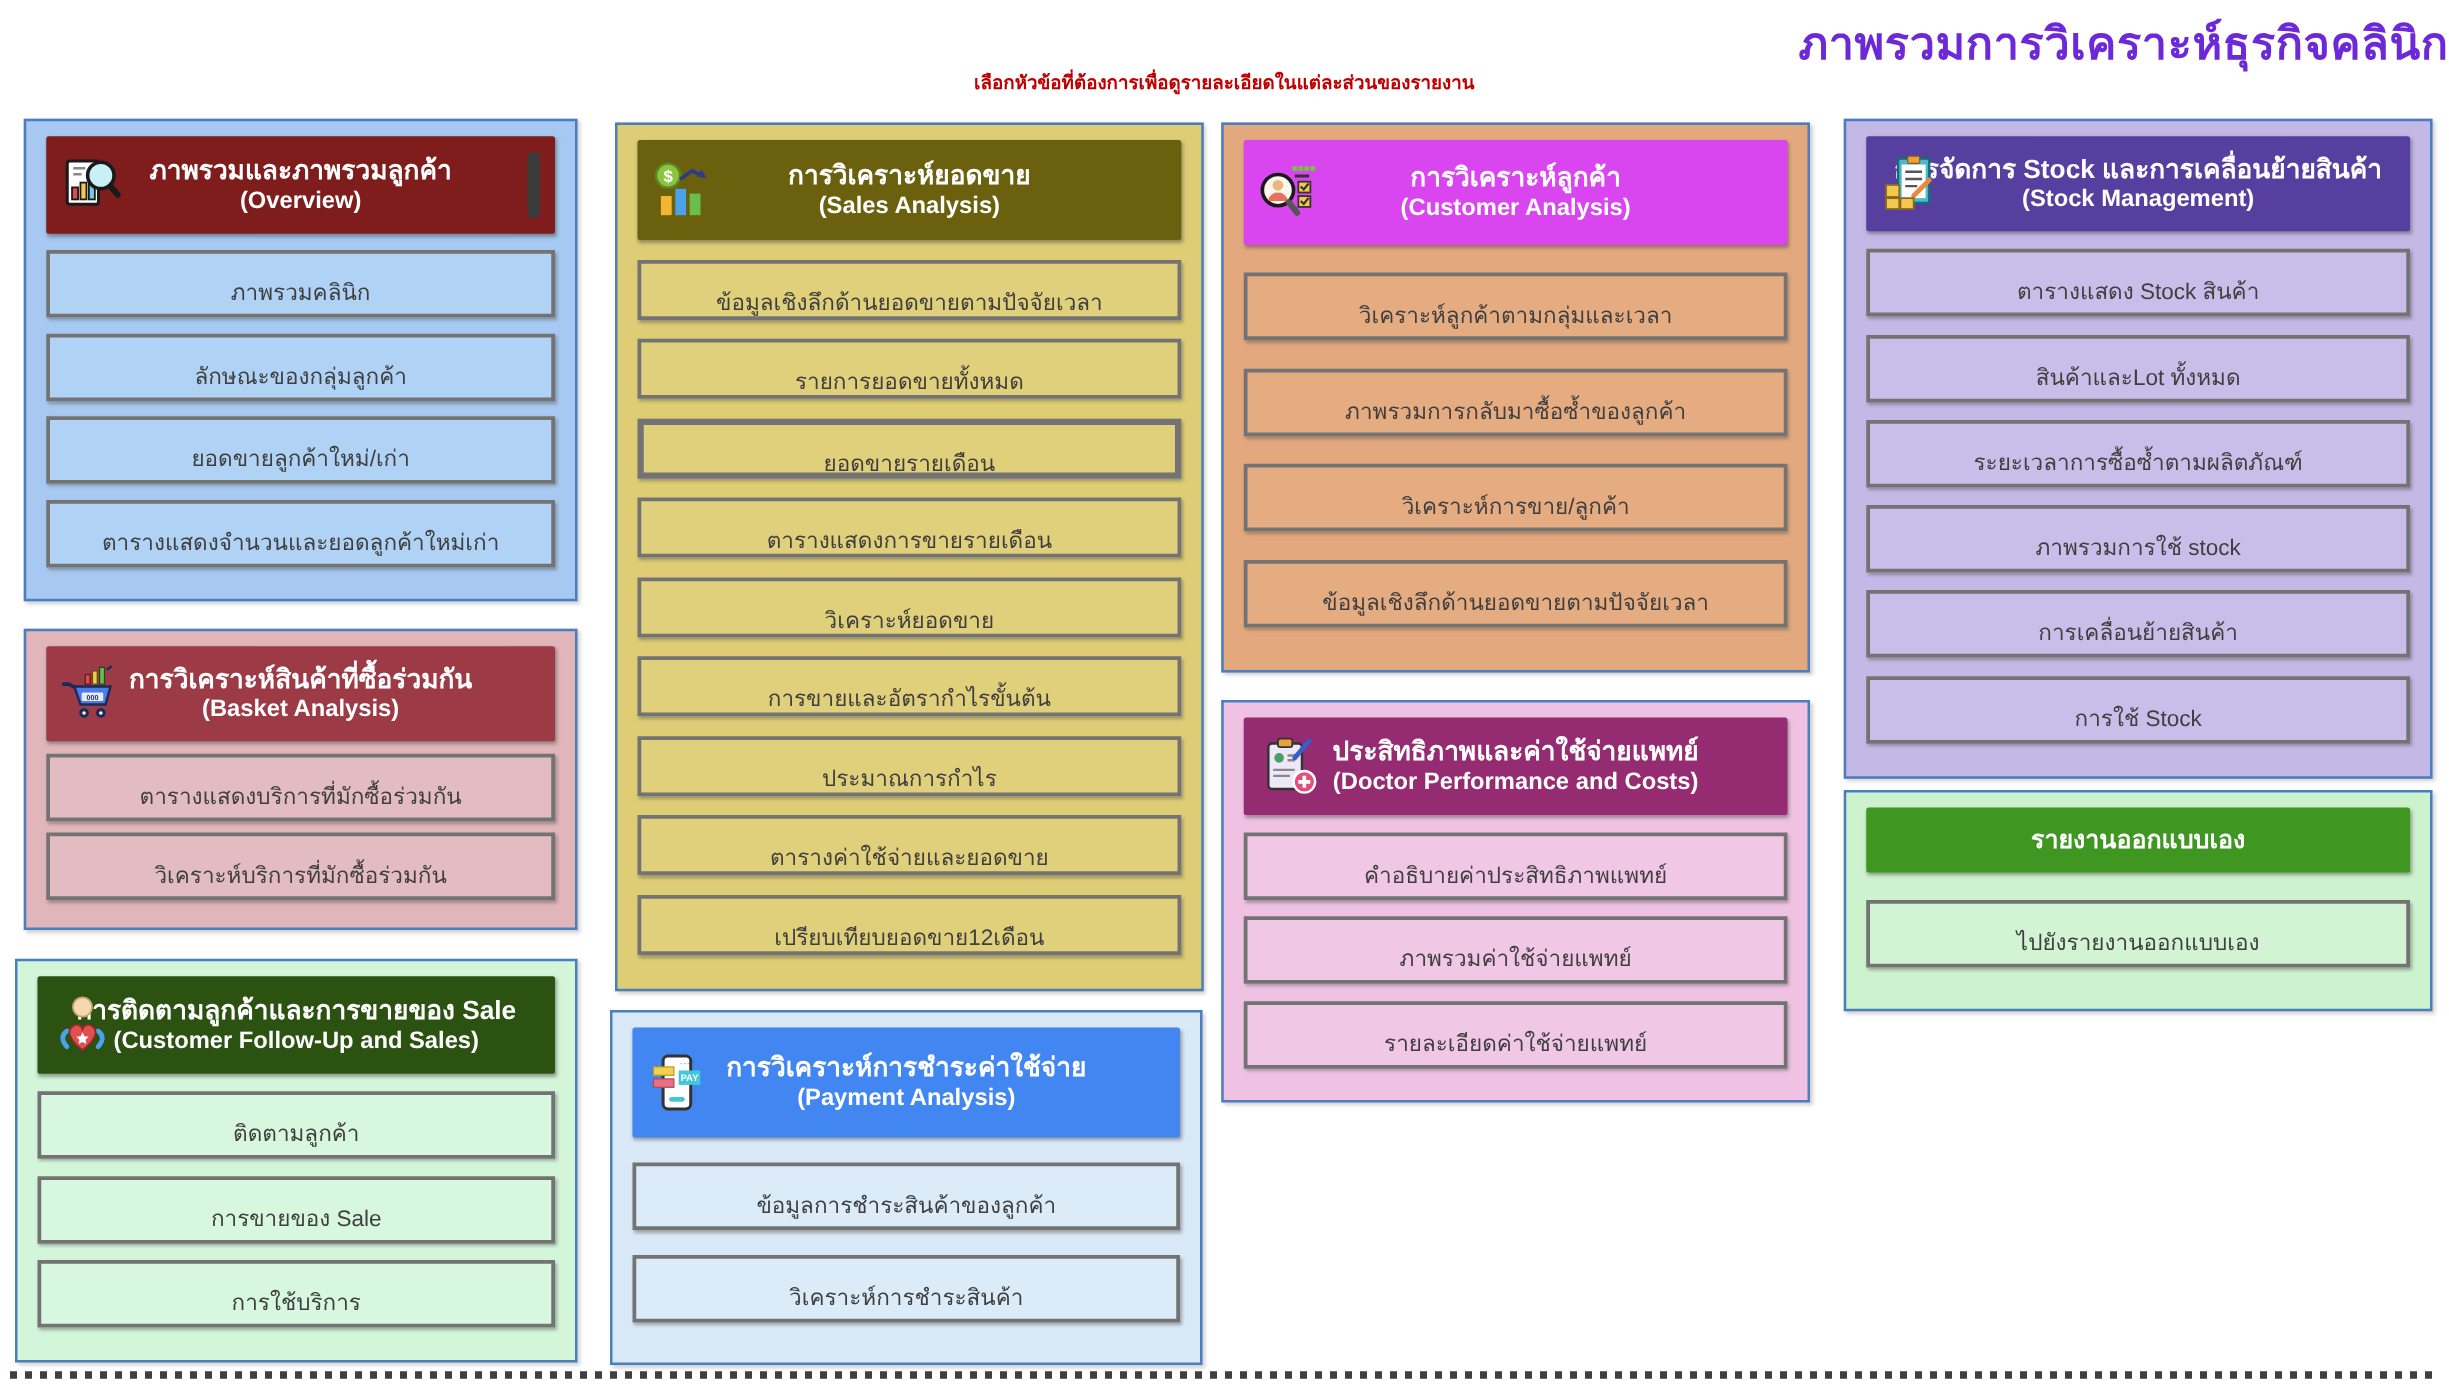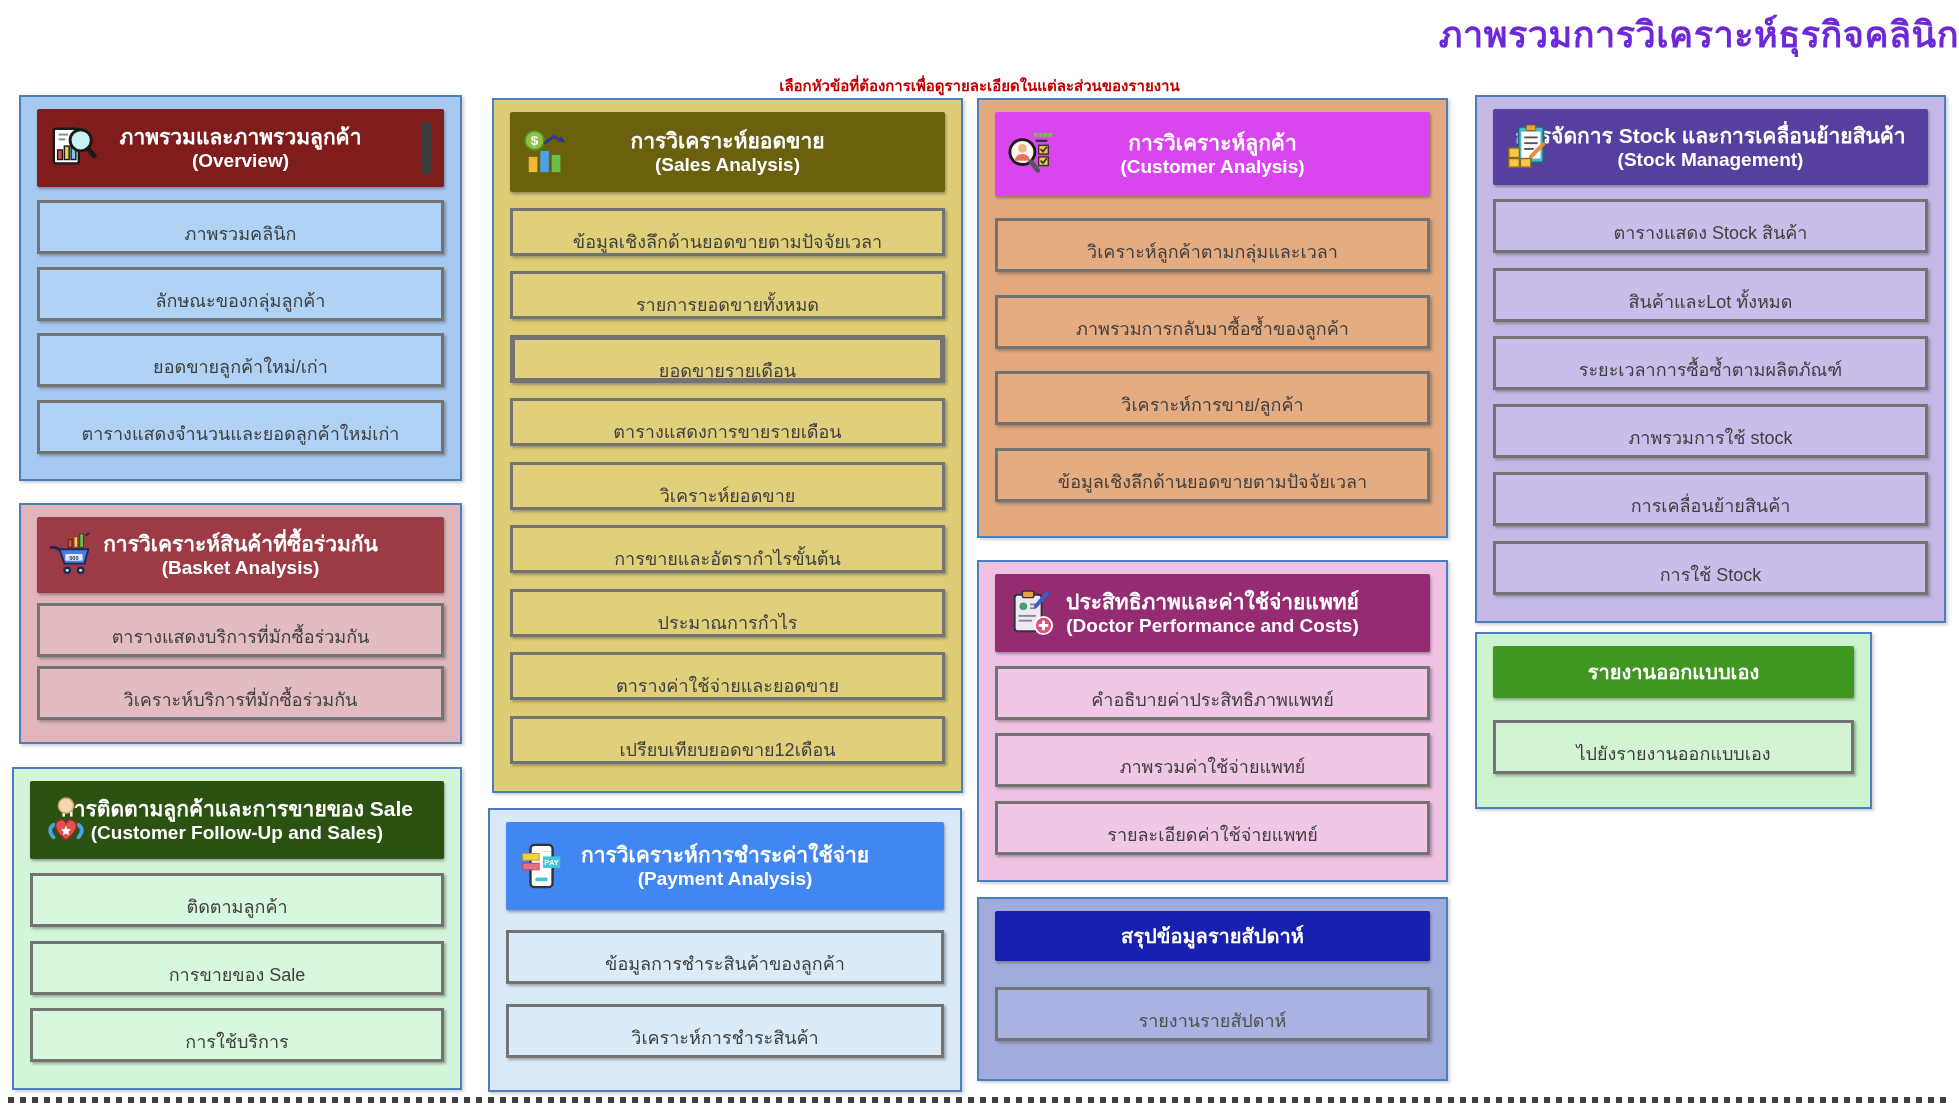--- a/index.html
+++ b/index.html
@@ -2,21 +2,21 @@
 <html><head>
 <meta charset="utf-8">
 <style>
   html,body{margin:0;padding:0;background:#ffffff;}
   body{font-family:"Liberation Sans","DejaVu Sans",sans-serif;}
   .canvas{position:relative;width:1959px;height:1110px;background:#fff;overflow:hidden;}
 
   .page-title{position:absolute;top:6px;left:0;width:100%;text-align:right;
     font-size:36px;font-weight:bold;color:#6d28d9;letter-spacing:.5px;}
   .page-subtitle{position:absolute;top:54px;left:0;width:100%;text-align:center;
-    font-size:15px;font-weight:bold;color:#C00000;margin-top:20px;}
+    font-size:15px;font-weight:bold;color:#C00000;}
 
   .panel{position:absolute;border:2px solid #4A7EBF;box-sizing:border-box;
     display:flex;flex-direction:column;padding:12px 16px;
     box-shadow:2px 2px 3px rgba(120,120,120,.35);}
   .hdr{position:relative;flex:0 0 auto;display:flex;flex-direction:column;
     align-items:center;justify-content:center;color:#fff;text-align:center;
     border-radius:2px;box-shadow:1px 2px 3px rgba(60,60,60,.45);}
   .hdr .icon{position:absolute;left:12px;top:50%;transform:translateY(-50%);
     width:48px;height:48px;display:block;}
   .hdr .icon svg{width:100%;height:100%;display:block;}
@@ -221,28 +221,20 @@
       <div class="t-th">ประสิทธิภาพและค่าใช้จ่ายแพทย์</div>
       <div class="t-en">(Doctor Performance and Costs)</div>
     </div>
     <div class="btns">
       <button class="nav-btn">คำอธิบายค่าประสิทธิภาพแพทย์</button>
       <button class="nav-btn">ภาพรวมค่าใช้จ่ายแพทย์</button>
       <button class="nav-btn">รายละเอียดค่าใช้จ่ายแพทย์</button>
     </div>
   </section>
 
-  <section class="panel" style="left:977px;top:897px;width:471px;height:184px;background:#A2ACDC;--btnbg:#A9B2E0;">
-    <div class="hdr simple" style="background:#1720AF;height:50px;">
-      <div class="t-th">สรุปข้อมูลรายสัปดาห์</div>
-    </div>
-    <div class="btns">
-      <button class="nav-btn" style="color:#4F4F4F;">รายงานรายสัปดาห์</button>
-    </div>
-  </section>
 
   <section class="panel" style="left:1475px;top:95px;width:471px;height:528px;background:#C4B9E6;--btnbg:#C8BEE9;">
     <div class="hdr" style="background:#563F9E;height:76px;">
       <span class="icon">
         <svg viewBox="0 0 50 50">
           <rect x="14" y="4" width="26" height="37" rx="2" fill="#4BB8CC" stroke="#1A6A7A" stroke-width="2"></rect>
           <rect x="17" y="9" width="20" height="28" fill="#fff"></rect>
           <rect x="22" y="2" width="10" height="6" rx="1" fill="#E8A23C" stroke="#8a5a1a" stroke-width="1"></rect>
           <line x1="20" y1="15" x2="34" y2="15" stroke="#555" stroke-width="2"></line>
           <line x1="20" y1="21" x2="34" y2="21" stroke="#555" stroke-width="2"></line>
@@ -259,21 +251,21 @@
     <div class="btns">
       <button class="nav-btn">ตารางแสดง Stock สินค้า</button>
       <button class="nav-btn">สินค้าและLot ทั้งหมด</button>
       <button class="nav-btn">ระยะเวลาการซื้อซ้ำตามผลิตภัณฑ์</button>
       <button class="nav-btn">ภาพรวมการใช้ stock</button>
       <button class="nav-btn">การเคลื่อนย้ายสินค้า</button>
       <button class="nav-btn">การใช้ Stock</button>
     </div>
   </section>
 
-  <section class="panel" style="left:1475px;top:632px;width:397px;height:177px;background:#CDF2CE;--btnbg:#D2F4D3;">
+  <section class="panel" style="left:1475px;top:632px;width:471px;height:177px;background:#CDF2CE;--btnbg:#D2F4D3;">
     <div class="hdr simple" style="background:#3F9721;height:52px;">
       <div class="t-th">รายงานออกแบบเอง</div>
     </div>
     <div class="btns">
       <button class="nav-btn">ไปยังรายงานออกแบบเอง</button>
     </div>
   </section>
 
 
   <div class="dotted"></div>

